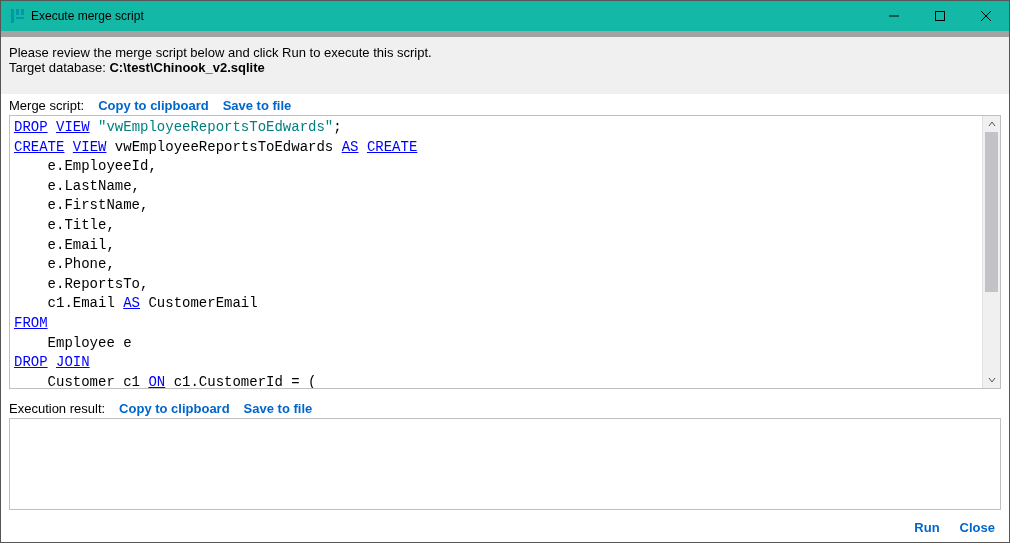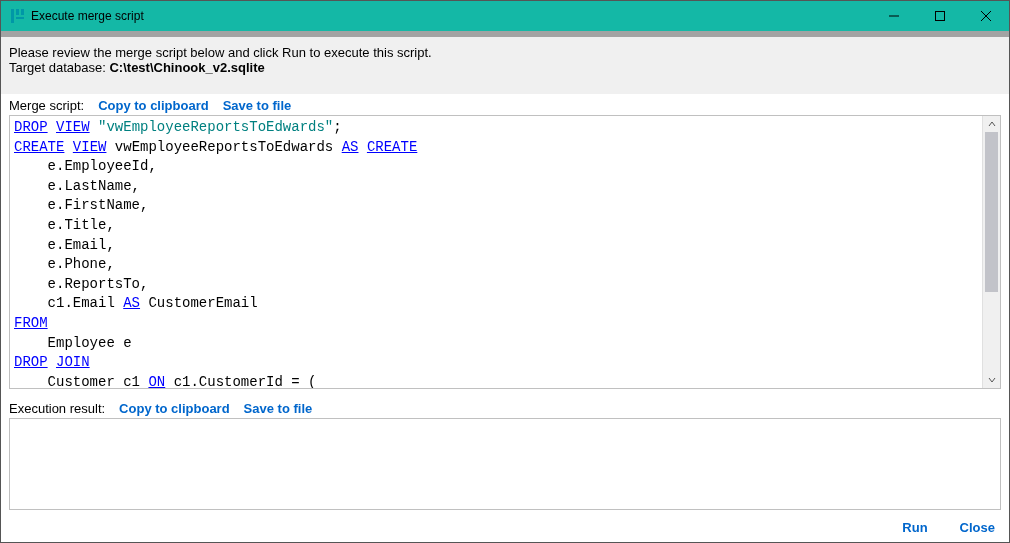--- a/index.html
+++ b/index.html
@@ -145,21 +145,20 @@
     justify-content: flex-end;
     align-items: center;
     padding: 10px 14px 10px 8px;
     gap: 20px;
     flex-shrink: 0;
   }
   .footer .action {
     color: #0066cc;
     font-weight: 600;
     font-size: 13px;
-    margin-left: 12px;
   }
 </style>
 </head>
 <body>
 
 <div class="window">
 
   <div class="titlebar">
     <span class="titlebar-icon">
       <svg viewBox="0 0 16 16" width="16" height="16">

